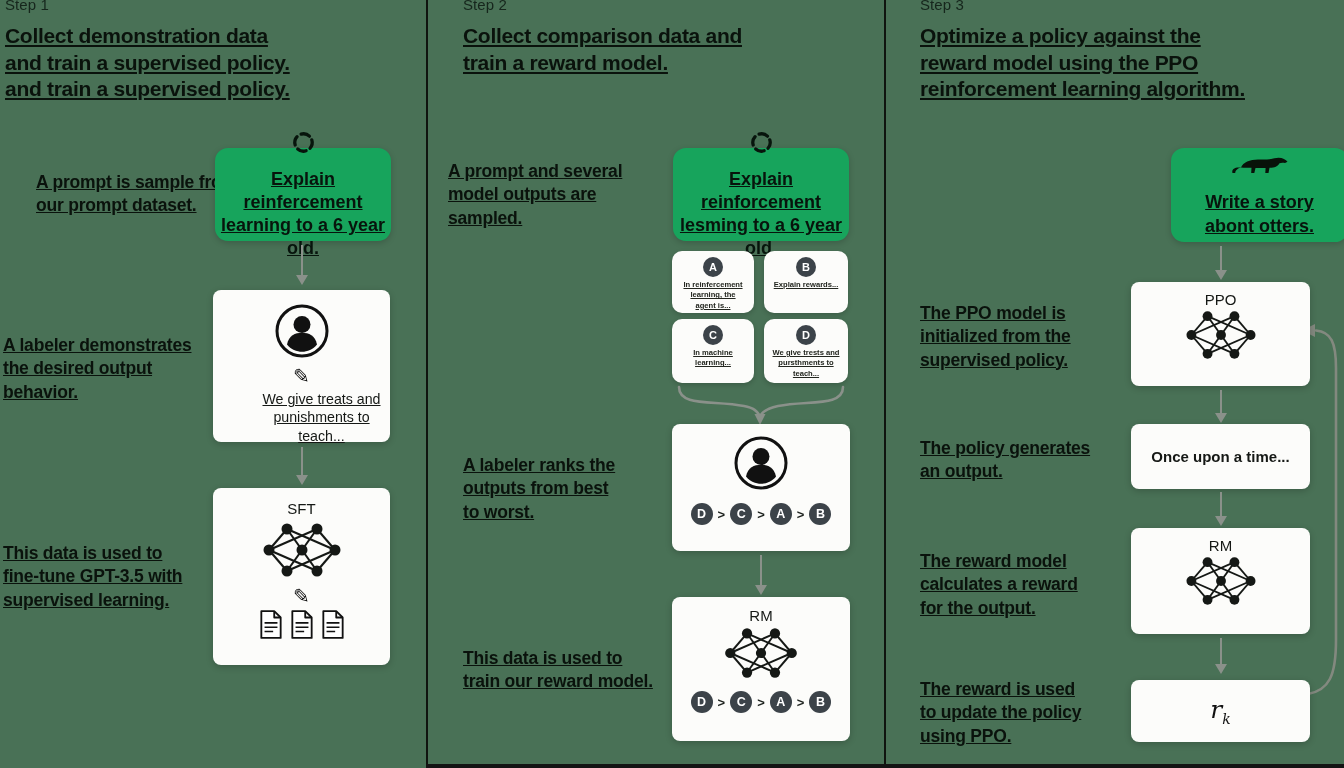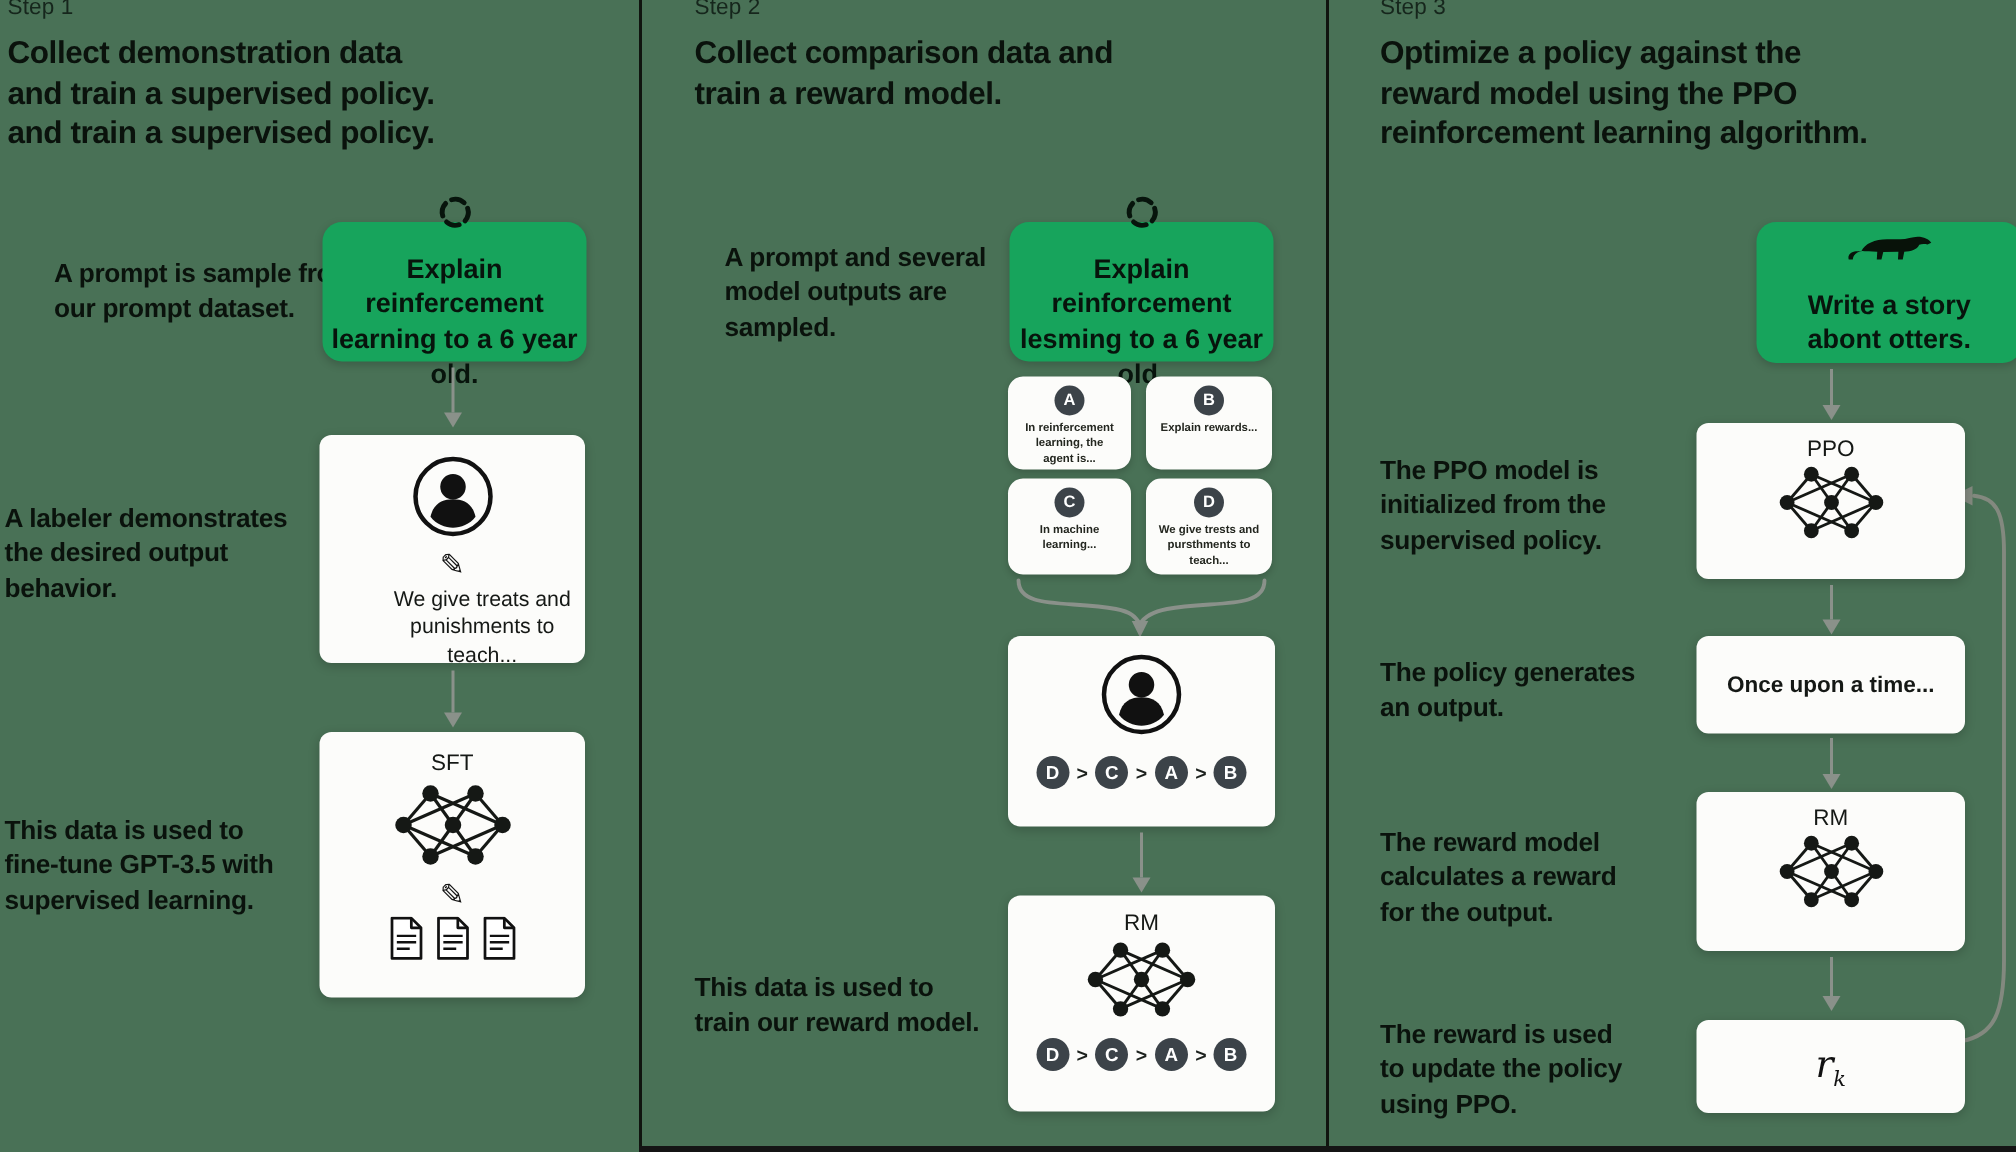--- a/index.html
+++ b/index.html
@@ -3,21 +3,21 @@
 <meta charset="utf-8">
 <style>
   html,body{margin:0;padding:0;background:#2f2f2f;}
   .canvas{
     position:relative;width:1344px;height:768px;overflow:hidden;
     background:#497156;
     font-family:"Liberation Sans",sans-serif;
     color:#0b130d;
   }
   .abs{position:absolute;}
-  .pre{white-space:pre-line;}
+  .pre{white-space:pre-line;text-decoration:underline;}
   .step-label{font-size:15px;font-weight:500;color:#16261c;letter-spacing:.1px;}
   .heading{font-size:21px;font-weight:700;line-height:1.27;letter-spacing:-.3px;color:#0a120c;}
   .caption{font-size:17.5px;font-weight:700;line-height:1.33;letter-spacing:-.2px;color:#0a120c;}
   .gbox{
     background:#17a45c;border-radius:13px;box-shadow:0 2px 6px rgba(0,0,0,.18);
     display:flex;flex-direction:column;align-items:center;justify-content:center;text-align:center;
   }
   .gbox-text{font-size:18px;font-weight:600;line-height:1.28;color:#07140c;margin-top:8px;}
   .wbox{
     background:#fcfcfa;border-radius:8px;box-shadow:0 2px 7px rgba(0,0,0,.2);
@@ -145,23 +145,26 @@
             <path d="M2,1 H14 L20,7 V26 H2 Z" fill="#fff" stroke="#111" stroke-width="1.7" stroke-linejoin="round"></path>
             <path d="M14,1 V7 H20" fill="none" stroke="#111" stroke-width="1.7" stroke-linejoin="round"></path>
             <path d="M5,12 H17 M5,16 H17 M5,20 H13" stroke="#111" stroke-width="1.5"></path>
           </svg></span>
     </div>
   </div>
 
   <div class="abs step-label" style="left:463px;top:-4px;">Step 2</div>
   <div class="abs heading pre" style="left:463px;top:23px;">Collect comparison data and
 train a reward model.</div>
-  <div class="abs caption pre" style="left:483px;top:160px;">A prompt and several
+  <div class="abs caption pre" style="left:448px;top:160px;">A prompt and several
 model outputs are
 sampled.</div>
+  <div class="abs caption pre" style="left:463px;top:454px;">A labeler ranks the
+outputs from best
+to worst.</div>
   <div class="abs caption pre" style="left:463px;top:647px;">This data is used to
 train our reward model.</div>
 
   <div class="abs gbox" style="left:673px;top:148px;width:176px;height:93px;">
     <span>
       <svg width="27" height="27" viewBox="0 0 28 28">
           <circle cx="14" cy="14" r="9" fill="none" stroke="#07140c" stroke-width="3.4" stroke-linecap="round" stroke-dasharray="9.2 4.95" transform="rotate(-18 14 14)"></circle>
         </svg>
     </span>
     <div class="gbox-text pre">Explain reinforcement

